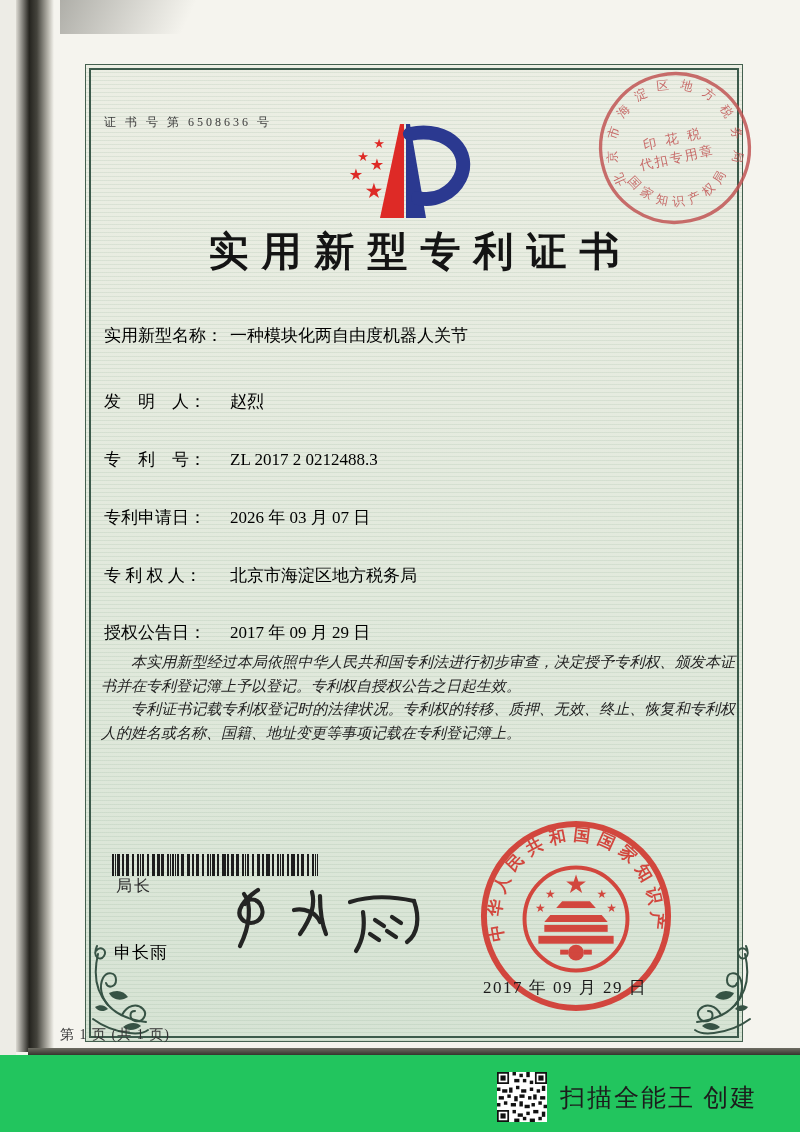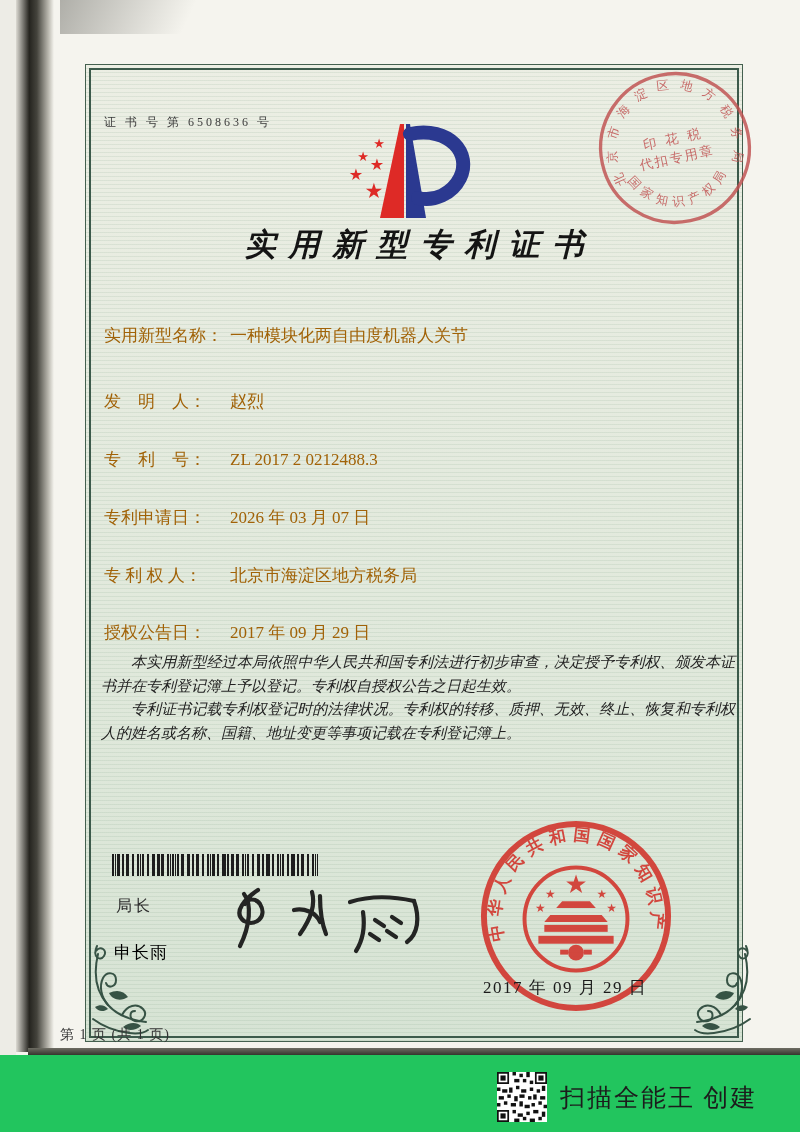--- a/index.html
+++ b/index.html
@@ -25,38 +25,38 @@
       #f2f1e9; }
   .frame-inner { position:absolute; inset:3px; border:2.5px solid #3c5a4b; }
 
   .abs { position:absolute; z-index:3; }
 
   .cert-no { left:104px; top:114px; font-size:12px; letter-spacing:3px; color:#3a3a3a; }
 
   .logo { left:322px; top:120px; width:156px; height:102px; }
 
   .title { left:85px; top:224px; width:658px; text-align:center;
-    font-size:31px; font-weight:bold; letter-spacing:13px; color:#141414; text-indent:13px;font-style:italic; }
-
-  .field { left:104px; font-size:17px; color:#a16207; white-space:nowrap; }
+    font-size:40px; font-weight:bold; letter-spacing:13px; color:#141414; text-indent:13px; }
+
+  .field { left:104px; font-size:17px; color:#000000; white-space:nowrap; }
   .field .lbl { display:inline-block; width:126px; white-space:pre; }
   .f0 { top:324px; } .f1 { top:390px; } .f2 { top:448px; }
   .f3 { top:506px; } .f4 { top:564px; } .f5 { top:621px; }
 
   .paragraphs { left:101px; top:651px; width:634px; font-size:15px; line-height:23.5px;
     color:#222; text-align:justify;font-style:italic; }
   .paragraphs p { text-indent:2em; margin:0; }
 
   .barcode { left:112px; top:854px; width:206px; height:22px; background-color:transparent;
     background-image:
       repeating-linear-gradient(90deg,#1d1d1d 0 2px,rgba(0,0,0,0) 2px 5px),
       repeating-linear-gradient(90deg,#1d1d1d 0 1px,rgba(0,0,0,0) 1px 7px),
       repeating-linear-gradient(90deg,rgba(0,0,0,0) 0 3px,#1d1d1d 3px 4px,rgba(0,0,0,0) 4px 11px); }
 
-  .sig-role { left:116px; top:896px; font-size:16px; color:#2b2b2b; letter-spacing:2px; }
+  .sig-role { left:116px; top:876px; font-size:16px; color:#2b2b2b; letter-spacing:2px; }
   .sig-name { left:114px; top:941px; font-size:17px; color:#000000; letter-spacing:1px; }
   .signature { left:214px; top:876px; width:226px; height:96px; z-index:4; }
 
   .main-seal { left:477px; top:817px; width:198px; height:198px; z-index:4; opacity:0.9; }
   .seal-date { left:483px; top:976px; font-size:17px; color:#1b1b1b; letter-spacing:1.5px; z-index:5; }
 
   .page-footer { left:60px; top:1026px; width:640px; text-align:left; font-size:14px; color:#333; letter-spacing:1px; }
 
   .tax-stamp { left:594px; top:67px; width:162px; height:162px; z-index:4; opacity:0.82;
     transform:rotate(-12deg); }

